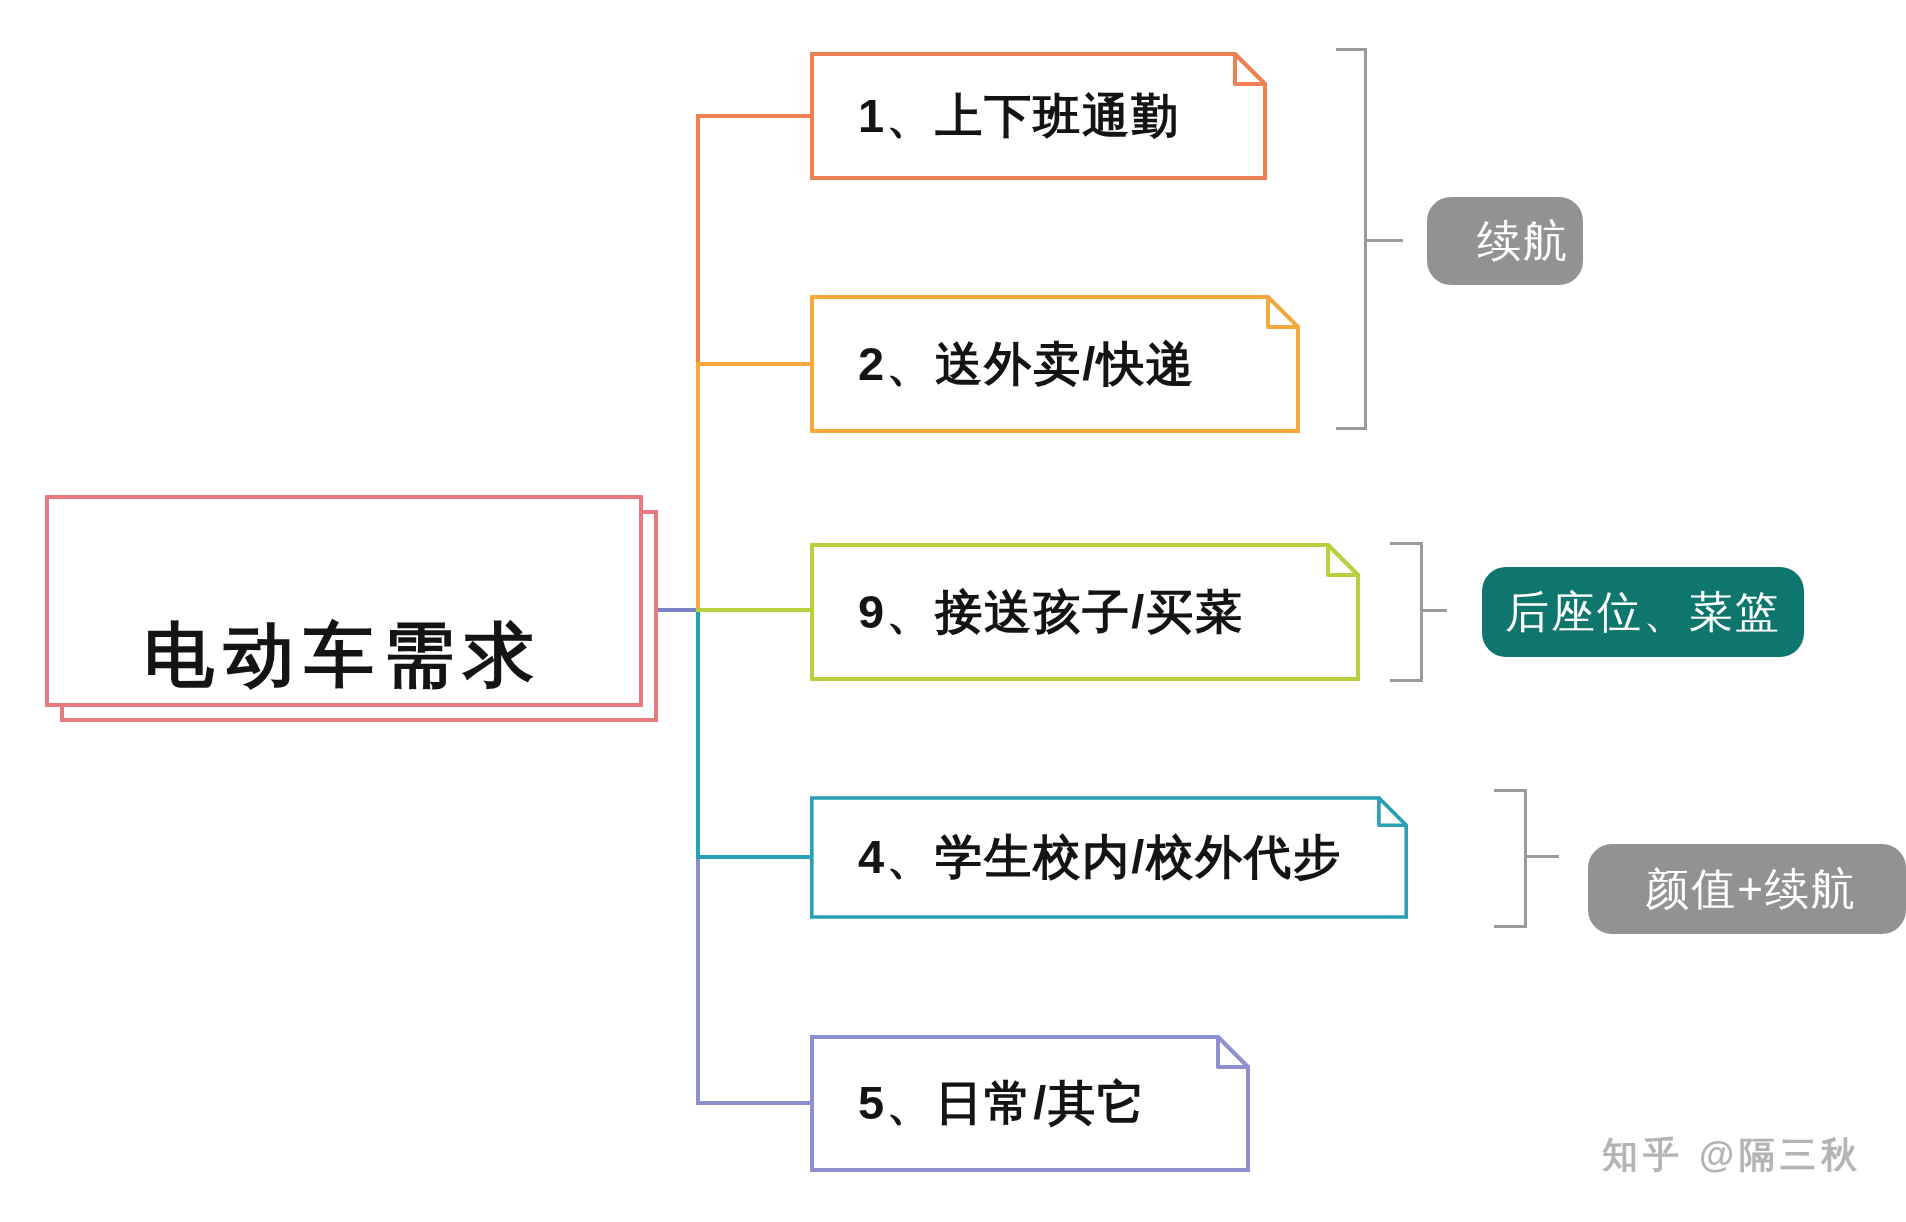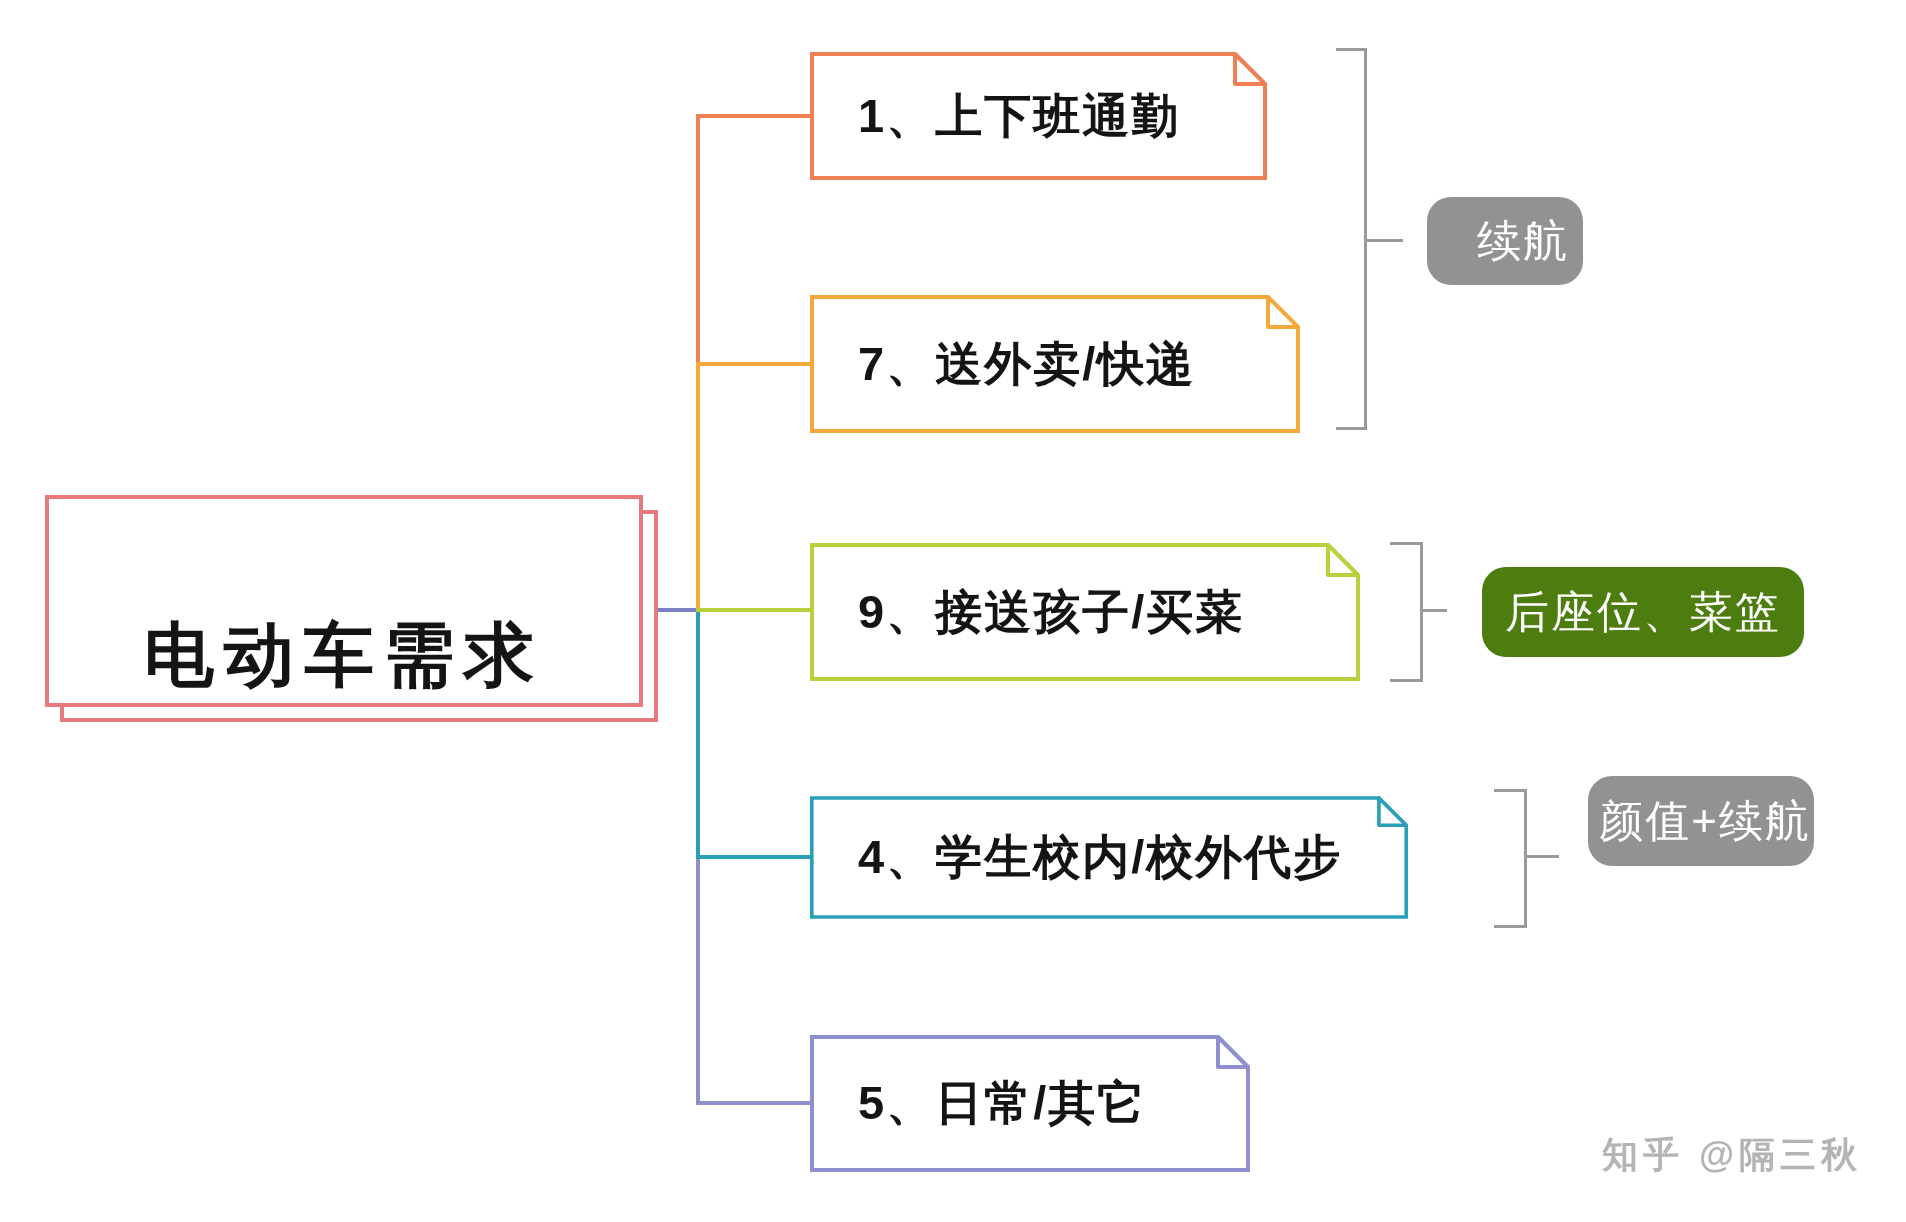--- a/index.html
+++ b/index.html
@@ -57,21 +57,21 @@
   .br3-tt { left:1494px; top:789px; width:32px; height:3px; }
   .br3-tb { left:1494px; top:925px; width:32px; height:3px; }
   .br3-tm { left:1527px; top:855px; width:32px; height:3px; }
 
   
   .anno { position:absolute; border-radius:24px; background:#929292;
           display:flex; align-items:center; justify-content:center;
           color:#ffffff; font-size:44px; font-weight:500; letter-spacing:2px; }
   .l1 { left:1427px; top:197px; width:156px; height:88px; }
   .l2 { left:1482px; top:567px; width:322px; height:90px; }
-  .l3 { left:1588px; top:776px; width:226px; height:90px;padding-left:8px; }
+  .l3 { left:1588px; top:844px; width:318px; height:90px;padding-left:8px; }
 
   
   .watermark { position:absolute; right:44px; bottom:42px;
                font-size:36px; font-weight:700; color:#b4b4b4; letter-spacing:5px; }
 </style>
 </head>
 <body>
 
 <div class="stage">
 
@@ -97,21 +97,21 @@
       <polygon points="425,2 425,32 455,32" fill="#ffffff" stroke-width="4" stroke-linejoin="round" stroke="#ee8054"></polygon>
     </svg>
     <span class="node-text">1、上下班通勤</span>
   </div>
 
   <div class="node b2">
     <svg viewBox="0 0 490 138">
       <polygon points="2,2 458,2 488,32 488,136 2,136" fill="#ffffff" stroke-width="4" stroke="#f3a93c"></polygon>
       <polygon points="458,2 458,32 488,32" fill="#ffffff" stroke-width="4" stroke-linejoin="round" stroke="#f3a93c"></polygon>
     </svg>
-    <span class="node-text">7、送外卖/快递</span>
+    <span class="node-text">2、送外卖/快递</span>
   </div>
 
   <div class="node b3">
     <svg viewBox="0 0 550 138">
       <polygon points="2,2 518,2 548,32 548,136 2,136" fill="#ffffff" stroke-width="4" stroke="#b8cf3e"></polygon>
       <polygon points="518,2 518,32 548,32" fill="#ffffff" stroke-width="4" stroke-linejoin="round" stroke="#b8cf3e"></polygon>
     </svg>
     <span class="node-text">9、接送孩子/买菜</span>
   </div>
 
@@ -142,21 +142,21 @@
   <div class="bracket-part br2-tm"></div>
 
   <div class="bracket-part br3-v"></div>
   <div class="bracket-part br3-tt"></div>
   <div class="bracket-part br3-tb"></div>
   <div class="bracket-part br3-tm"></div>
 
   <div class="anno l1" style="background-color: rgb(146, 146, 146); padding-left: 36px;">
     <span>续航</span>
   </div>
-  <div class="anno l2" style="background-color: #4d7c0f;">
+  <div class="anno l2" style="background-color: #0f766e;">
     <span>后座位、菜篮</span>
   </div>
   <div class="anno l3" style="background-color: rgb(146, 146, 146);">
     <span>颜值+续航</span>
   </div>
 
   <div class="watermark">知乎 @隔三秋</div>
 
 </div>
 

